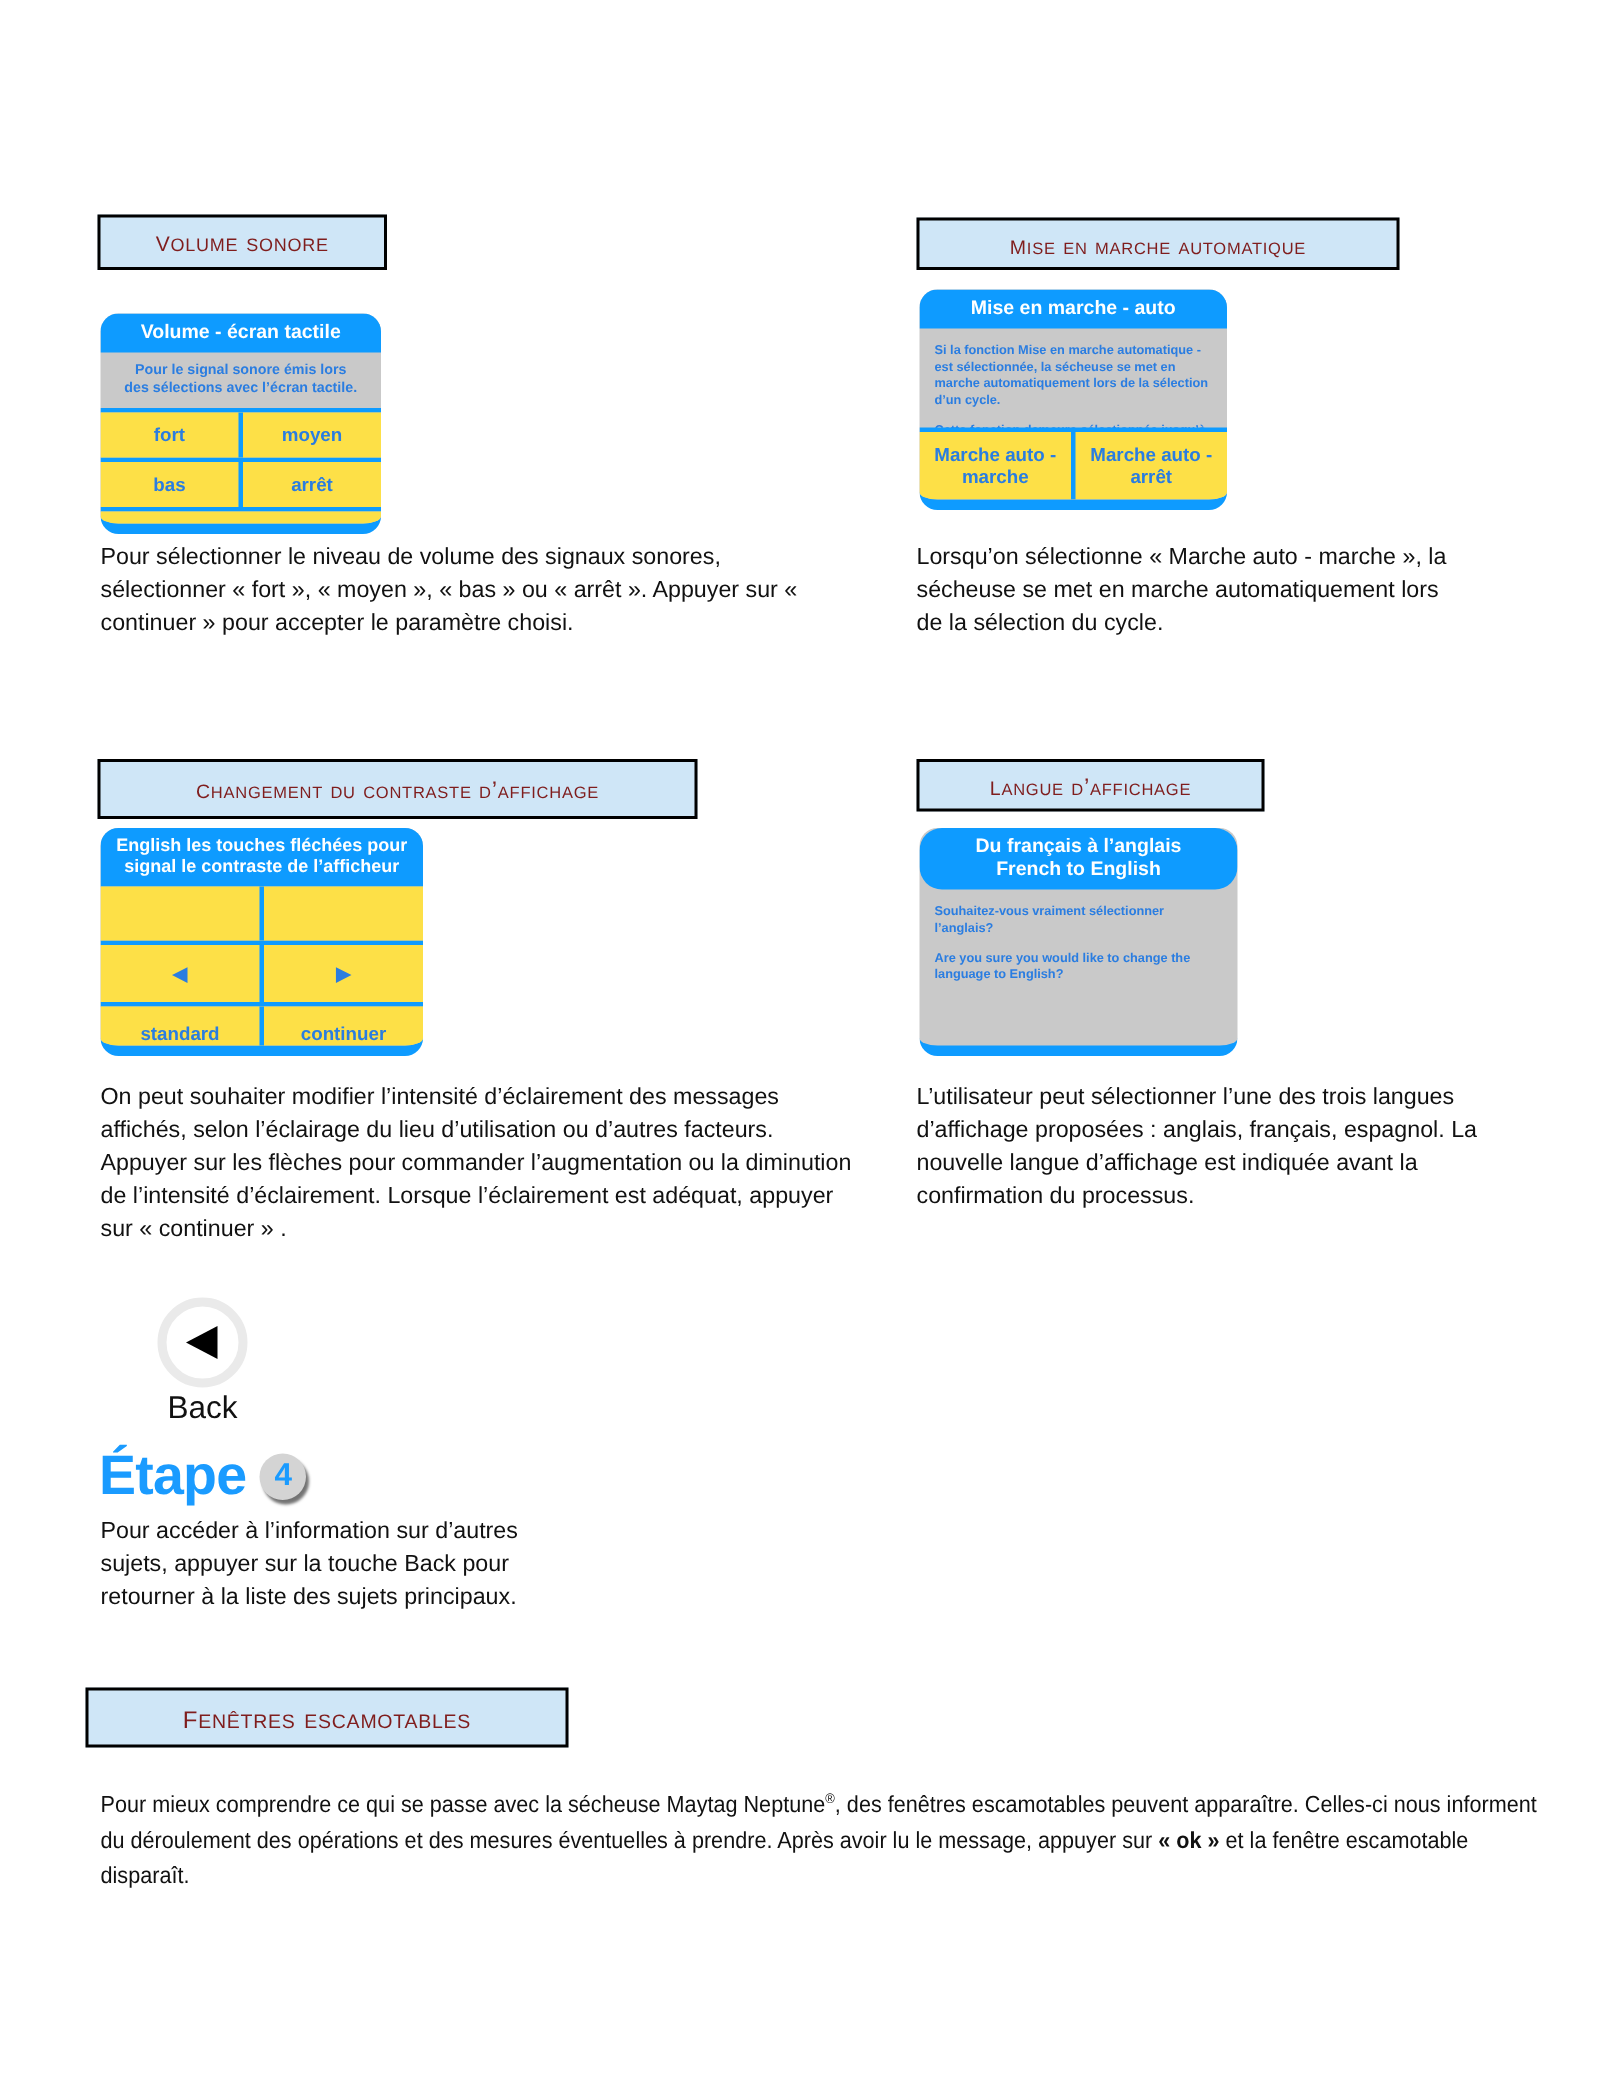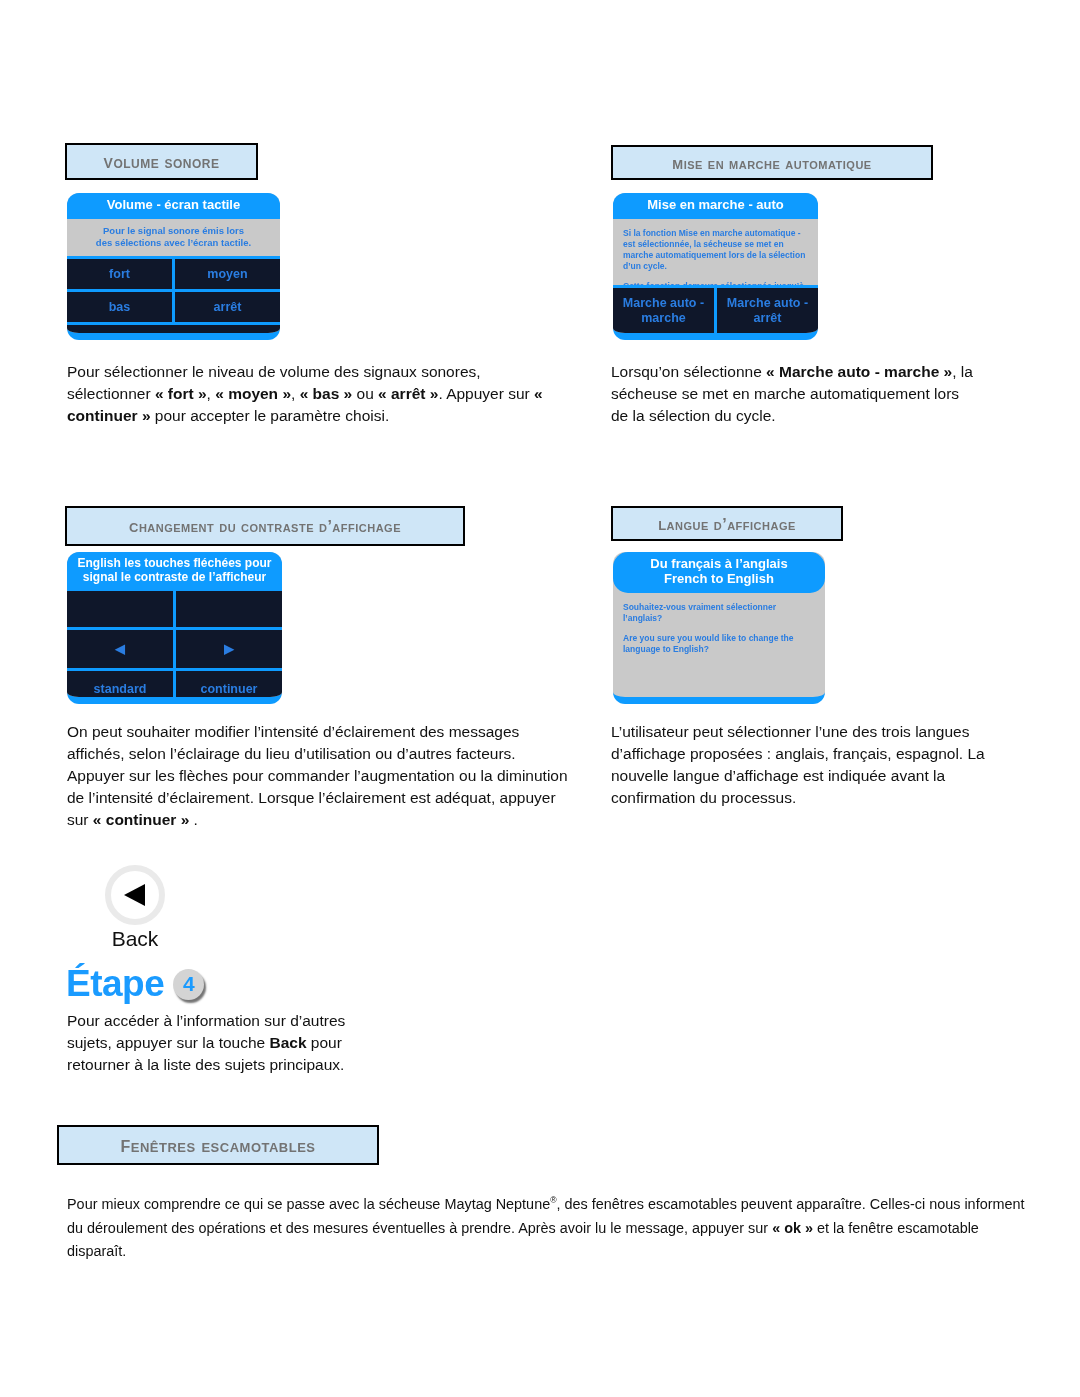--- a/index.html
+++ b/index.html
@@ -20,23 +20,23 @@
   .section-banner {
     position: absolute;
     background: #cfe6f7;
     border: 2px solid #000000;
     box-sizing: border-box;
     display: flex;
     align-items: center;
     justify-content: center;
   }
   .section-banner .banner-text {
-    color: #737373;
+    color: #7f1d1d;
     font-family: "Liberation Sans", sans-serif;
-    font-weight: bold;
+    font-weight: normal;
     letter-spacing: 0.5px;
     white-space: nowrap;
     font-variant: small-caps;
     text-transform: lowercase;
   }
   .section-banner .banner-text::first-letter { font-size: 1.18em; }
 
   
   .panel {
     position: absolute;
@@ -75,35 +75,35 @@
     border-top: 3px solid #0e9bff;
   }
   .btn-row .cell {
     flex: 1 1 0;
     text-align: center;
     color: #2a7de1;
     font-weight: bold;
     font-size: 12.5px;
     padding: 8px 2px;
     line-height: 1.15;
-    background: #0f172a;
+    background: #fde047;
   }
   .btn-row .cell + .cell { border-left: 3px solid #0e9bff; }
   .btn-row .cell.blank { color: transparent; }
   .arrow-glyph { color: #2a7de1; font-size: 14px; line-height: 1; }
 
   
   .body-text {
     position: absolute;
     font-family: "Liberation Sans", sans-serif;
     font-size: 15.5px;
     line-height: 1.42;
     color: #111111;
   }
-  .body-text b { font-weight: bold; }
+  .body-text b { font-weight: normal; }
 
   
   .back-wrap { position: absolute; text-align: center; }
   .back-circle {
     width: 60px; height: 60px;
     border-radius: 50%;
     background: #ffffff;
     border: 6px solid #eaeaea;
     box-sizing: border-box;
     margin: 0 auto;
@@ -170,21 +170,21 @@
     margin-left: 40px;
   }
 </style>
 </head>
 <body>
 
 <div class="section-banner" style="left:65px; top:143px; width:193px; height:37px;">
   <span class="banner-text" style="font-size:17px;">Volume sonore</span>
 </div>
 
-<div class="panel" style="left:67px; top:193px; width:213px; height:147px;">
+<div class="panel" style="left:67px; top:209px; width:187px; height:147px;">
   <div class="panel-title">Volume - écran tactile</div>
   <div class="panel-desc">
     <span>Pour le signal sonore émis lors</span><br>
     <span>des sélections avec l’écran tactile.</span>
   </div>
   <div class="btn-row">
     <div class="cell">fort</div>
     <div class="cell">moyen</div>
   </div>
   <div class="btn-row">

